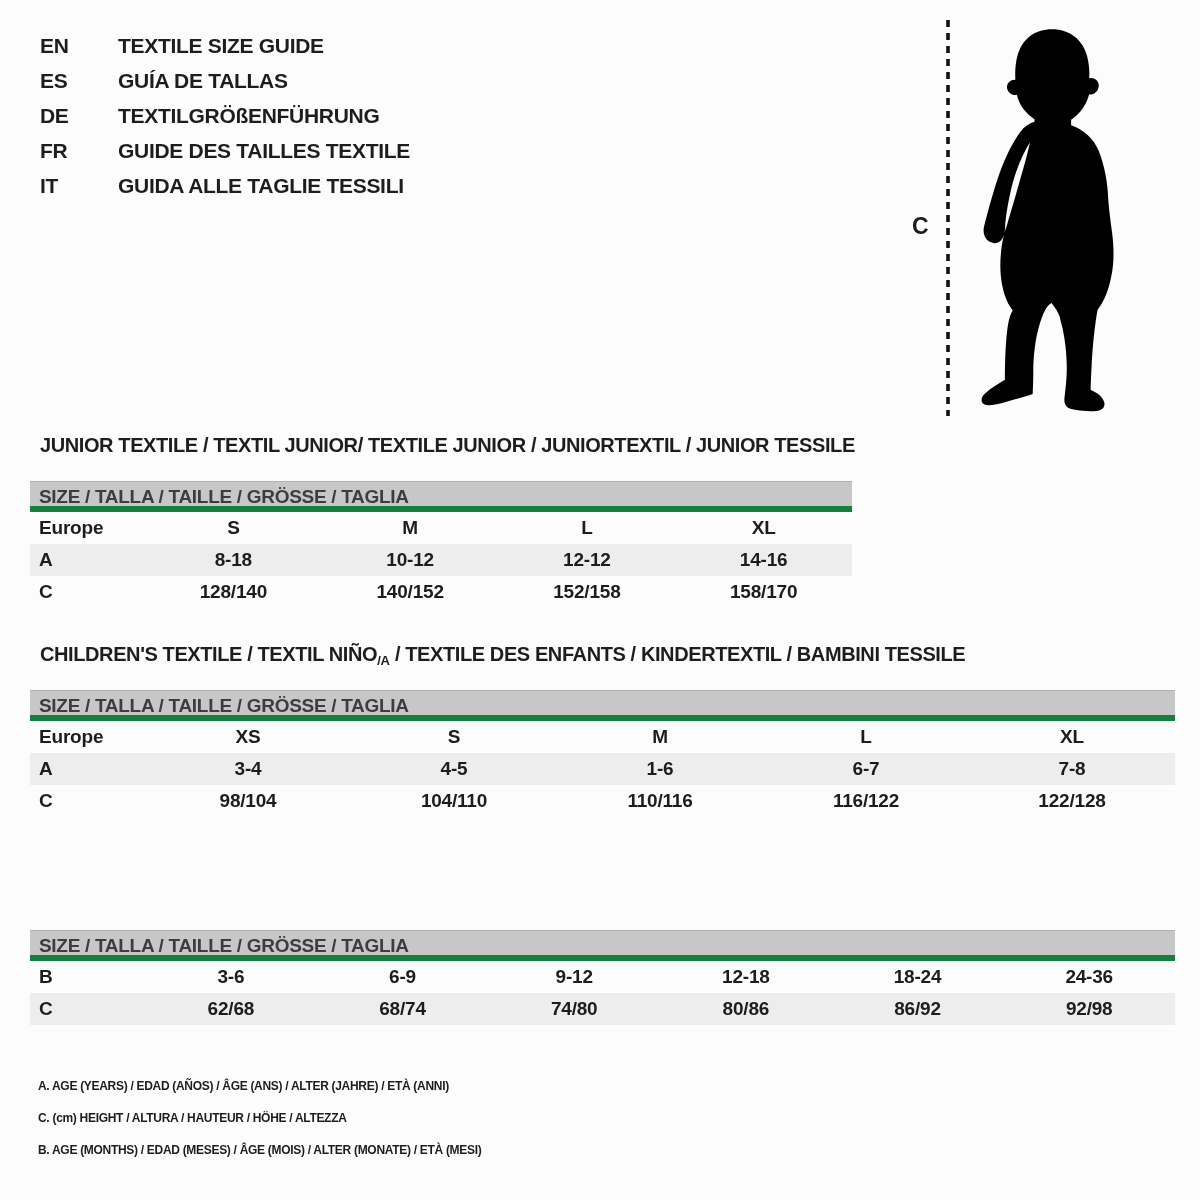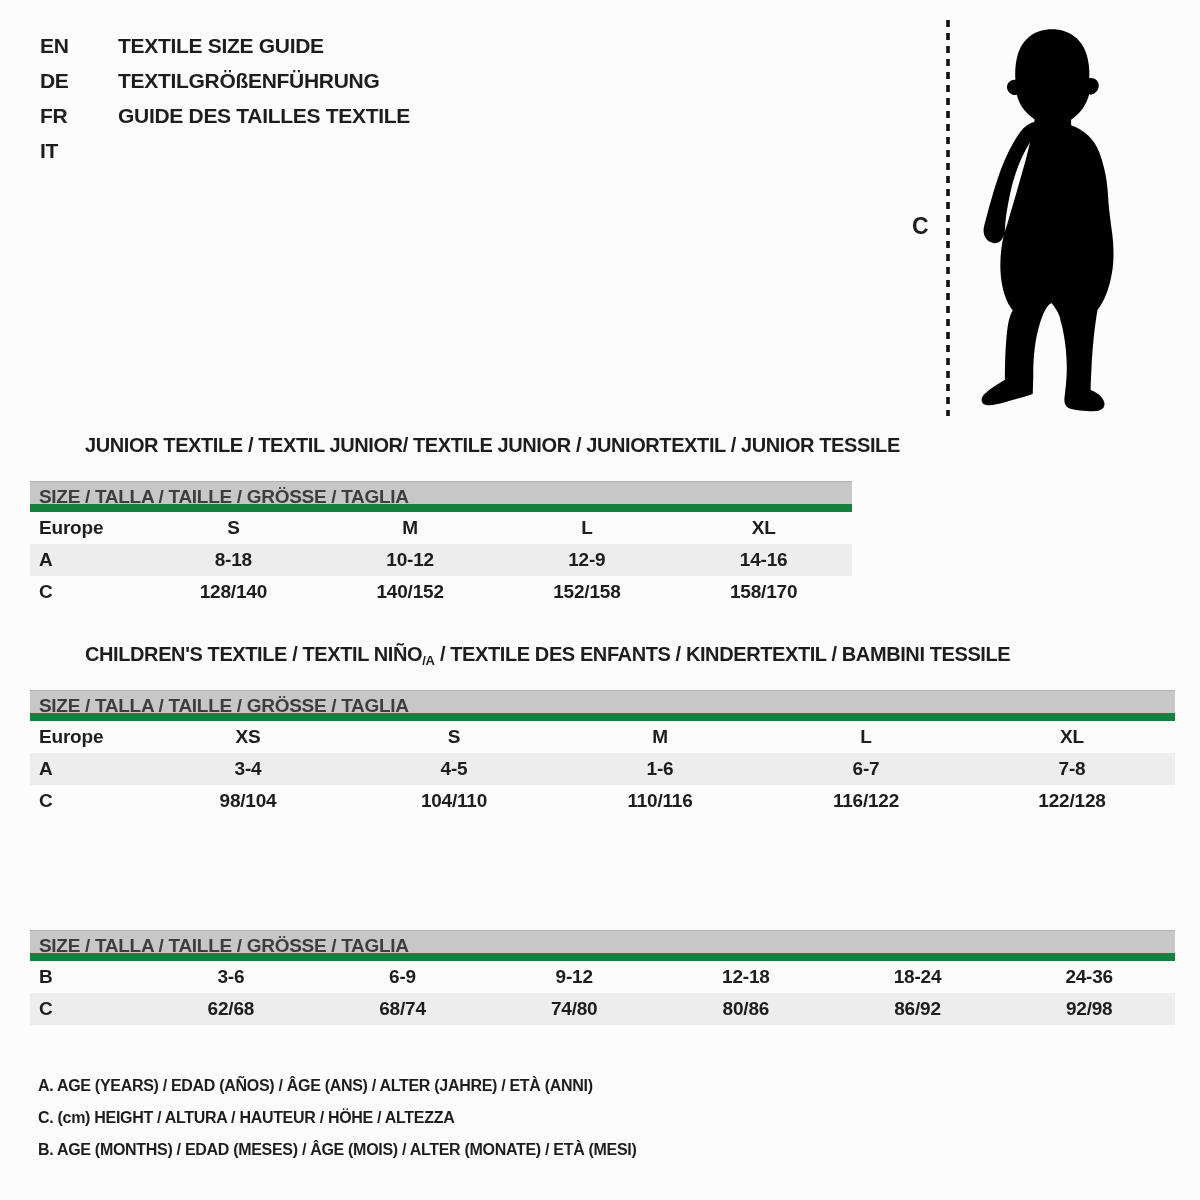--- a/index.html
+++ b/index.html
@@ -21,70 +21,75 @@
   .lang-list { left:40px; top:28px; }
   .lang-row { display:flex; height:35px; align-items:center; font-size:21px; letter-spacing:-0.3px; white-space:nowrap; }
   .lang-code { width:78px; flex:0 0 78px; }
 
   
   .measure-line { left:944px; top:18px; }
   .measure-label { left:912px; top:213px; font-size:23px; }
   .silhouette { left:966px; top:20px; }
 
   
-  .heading { font-size:20px; letter-spacing:-0.4px; white-space:nowrap;margin-left:45px; }
+  .heading { font-size:20px; letter-spacing:-0.4px; white-space:nowrap; }
   .heading .sub { font-size:13px; vertical-align:-4px; letter-spacing:-0.2px; }
   .heading-line { font-size:20px; letter-spacing:-0.4px; line-height:31px; white-space:nowrap; }
 
   
   .size-table { background:transparent; }
   .thead {
     height:31px; line-height:30px;
     background:var(--barBg,#c7c7c7); color:var(--barTxt,#3d3d3d);
     font-size:19px; padding-left:9px; letter-spacing:-0.3px;
     border-top:1px solid #b2b2b2;
-    border-bottom:8px solid #15803d;
+    border-bottom:6px solid #15803d;
     white-space:nowrap;
   }
   .trow { display:flex; height:32px; align-items:center; font-size:19px; letter-spacing:-0.2px; }
   .trow.shaded { background:var(--rowBg,#ededed); }
   .tlabel { flex:0 0 115px; padding-left:9px; }
   .tcell { flex:1 1 0; text-align:center; }
 
   
-  .legend-line { font-size:16px; line-height:32px; letter-spacing:-0.3px; white-space:nowrap; }
+  .legend-line { font-size:12px; line-height:32px; letter-spacing:-0.3px; white-space:nowrap; }
 
   .pos-junior-heading   { left:40px;  top:434px; }
   .pos-junior-table     { left:30px;  top:481px; width:822px; }
   .pos-children-heading { left:40px;  top:643px; }
   .pos-children-table   { left:30px;  top:690px; width:1145px; }
   .pos-babies-heading   { left:40px;  top:842px; }
   .pos-babies-table     { left:30px;  top:930px; width:1145px; }
   .pos-legend           { left:38px;  top:1070px; }
 </style>
 </head>
 <body>
 
 <div id="canvas" style="--bg: #fcfcfc; --txt: #1d1d1d; --barBg: #c7c7c7; --barTxt: #3d3d3d; --rowBg: #ededed;">
 
   <div class="abs lang-list">
       <div class="lang-row">
         <div class="lang-code">EN</div>
         <div class="lang-label">TEXTILE SIZE GUIDE</div>
       </div>
       <div class="lang-row">
+        <div class="lang-code">ES</div>
+        <div class="lang-label">GUÍA DE TALLAS</div>
+      </div>
+      <div class="lang-row">
         <div class="lang-code">DE</div>
         <div class="lang-label">TEXTILGRÖßENFÜHRUNG</div>
       </div>
       <div class="lang-row">
         <div class="lang-code">FR</div>
         <div class="lang-label">GUIDE DES TAILLES TEXTILE</div>
       </div>
       <div class="lang-row">
         <div class="lang-code">IT</div>
+        <div class="lang-label">GUIDA ALLE TAGLIE TESSILI</div>
       </div>
     </div>
 
   <div class="abs measure-line">
     <svg width="8" height="400" viewBox="0 0 8 400" aria-hidden="true">
       <line x1="4" y1="2" x2="4" y2="398" stroke="#111111" stroke-width="3.6" stroke-dasharray="7 6"></line>
     </svg>
   </div>
   <div class="abs measure-label">C</div>
   <div class="abs silhouette">
@@ -148,21 +153,21 @@
         <div class="tlabel">Europe</div>
         <div class="tcell">S</div>
         <div class="tcell">M</div>
         <div class="tcell">L</div>
         <div class="tcell">XL</div>
       </div>
       <div class="trow shaded">
         <div class="tlabel">A</div>
         <div class="tcell">8-18</div>
         <div class="tcell">10-12</div>
-        <div class="tcell">12-9</div>
+        <div class="tcell">12-12</div>
         <div class="tcell">14-16</div>
       </div>
       <div class="trow">
         <div class="tlabel">C</div>
         <div class="tcell">128/140</div>
         <div class="tcell">140/152</div>
         <div class="tcell">152/158</div>
         <div class="tcell">158/170</div>
       </div>
     </div>

